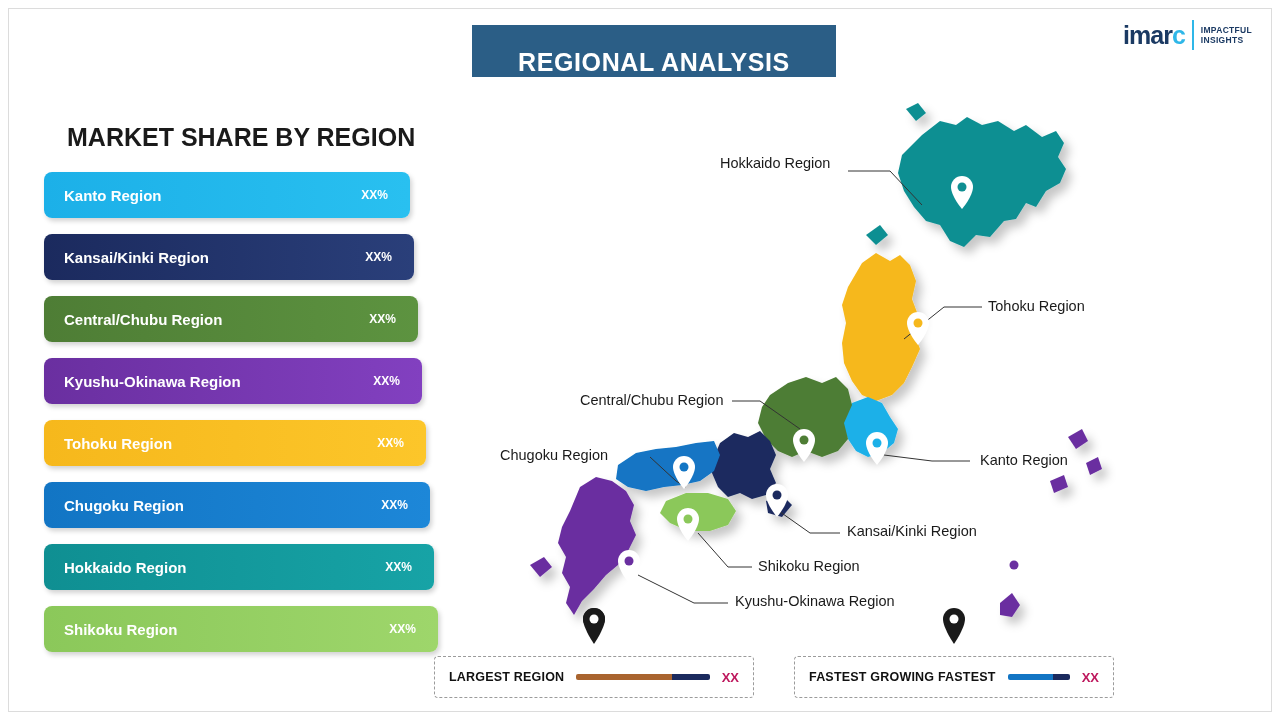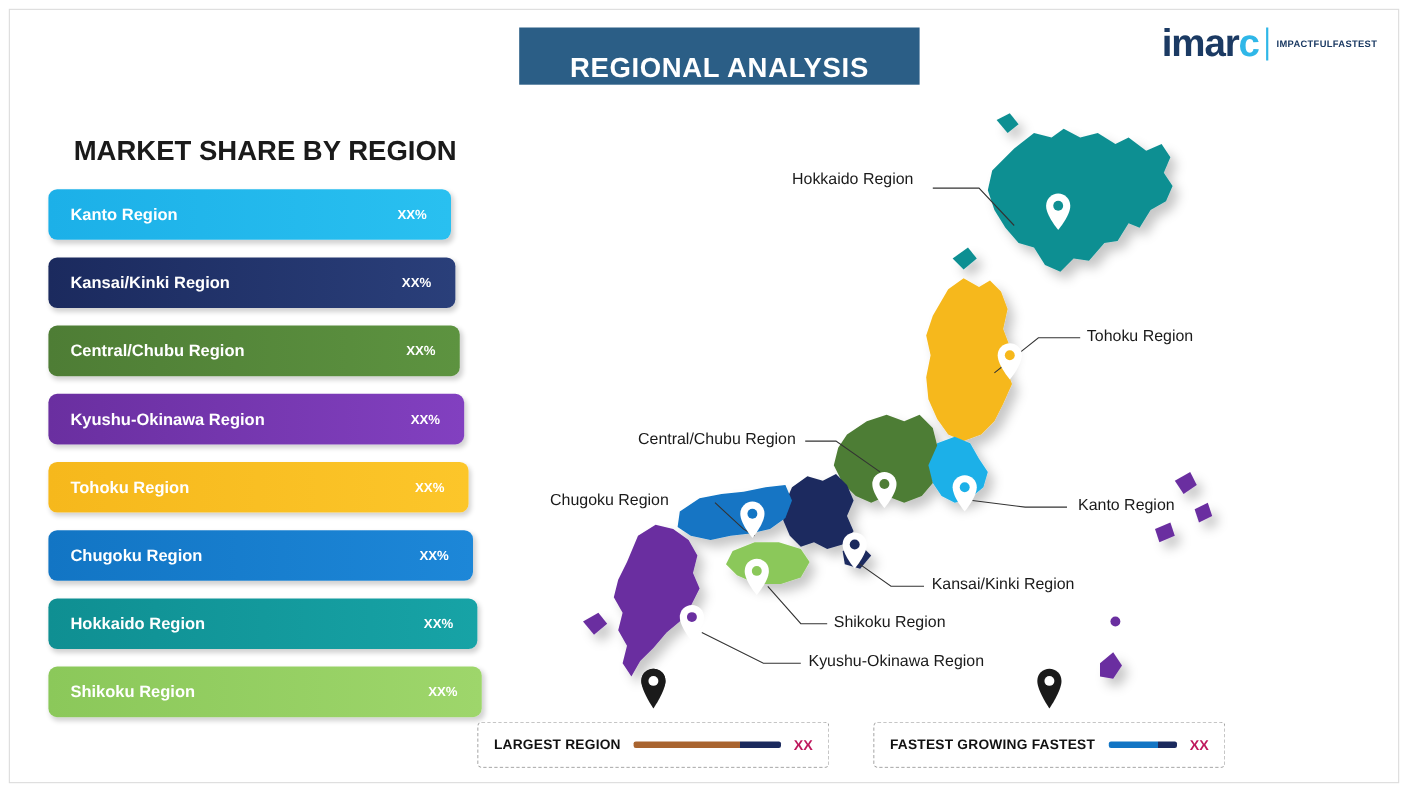--- a/index.html
+++ b/index.html
@@ -19,26 +19,26 @@
     background:#2b5e86;display:flex;align-items:flex-end;justify-content:center;
   }
   .title-bar span{
     color:#ffffff;font-size:25px;font-weight:bold;letter-spacing:.6px;
   }
   
   .logo{
     position:absolute;right:28px;top:20px;display:flex;align-items:center;gap:7px;
   }
   .logo-main{
-    font-size:35px;font-weight:bold;color:#1b3a63;letter-spacing:-1px;
+    font-size:25px;font-weight:bold;color:#1b3a63;letter-spacing:-1px;
     font-family:"Liberation Sans", sans-serif;
   }
   .logo-main .c{color:#2fb7e8;}
   .logo-divider{width:2px;height:30px;background:#2fb7e8;}
-  .logo-sub{display:flex;flex-direction:row;line-height:1.22;}
+  .logo-sub{display:flex;flex-direction:column;line-height:1.22;}
   .logo-sub span{font-size:8.5px;font-weight:bold;color:#1b3a63;letter-spacing:.3px;}
   
   .panel-title{
     position:absolute;left:67px;top:123px;font-size:25px;font-weight:bold;color:#1a1a1a;
   }
   .bars{position:absolute;left:44px;top:172px;width:400px;}
   .bar{
     height:46px;border-radius:8px;margin-bottom:16px;
     display:flex;align-items:center;justify-content:space-between;
     padding:0 22px 0 20px;box-sizing:border-box;
@@ -76,21 +76,21 @@
 
 <div class="title-bar">
   <span>REGIONAL ANALYSIS</span>
 </div>
 
 <div class="logo">
   <div class="logo-main"><span>imar</span><span class="c">c</span></div>
   <div class="logo-divider"></div>
   <div class="logo-sub">
     <span>IMPACTFUL</span>
-    <span>FASTEST</span>
+    <span>INSIGHTS</span>
   </div>
 </div>
 
 <div class="panel-title">MARKET SHARE BY REGION</div>
 <div class="bars" id="bars">
     <div class="bar" style="background: linear-gradient(90deg, rgb(28, 176, 232), rgb(41, 192, 240)); width: 366px;">
       <span>Kanto  Region</span>
       <span class="pct">XX%</span>
     </div>
     <div class="bar" style="background: linear-gradient(90deg, rgb(27, 42, 94), rgb(42, 63, 122)); width: 370px;">

